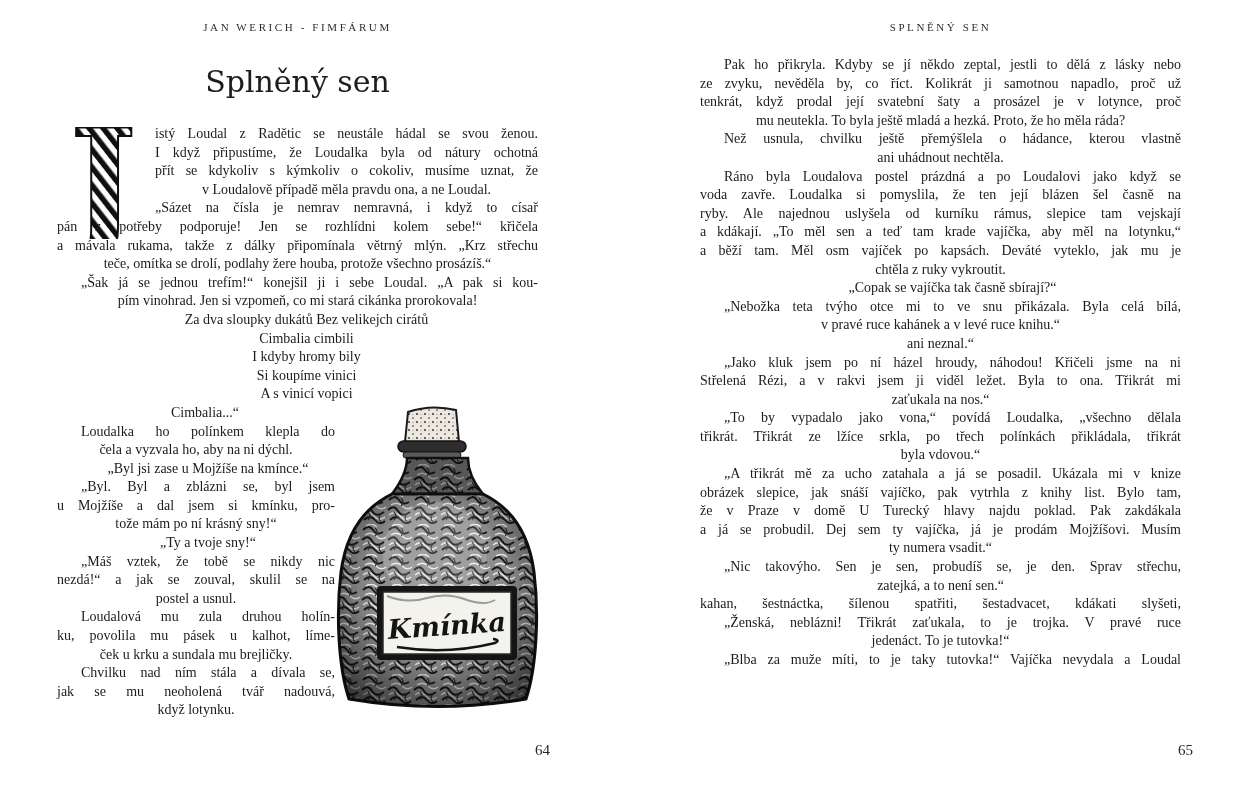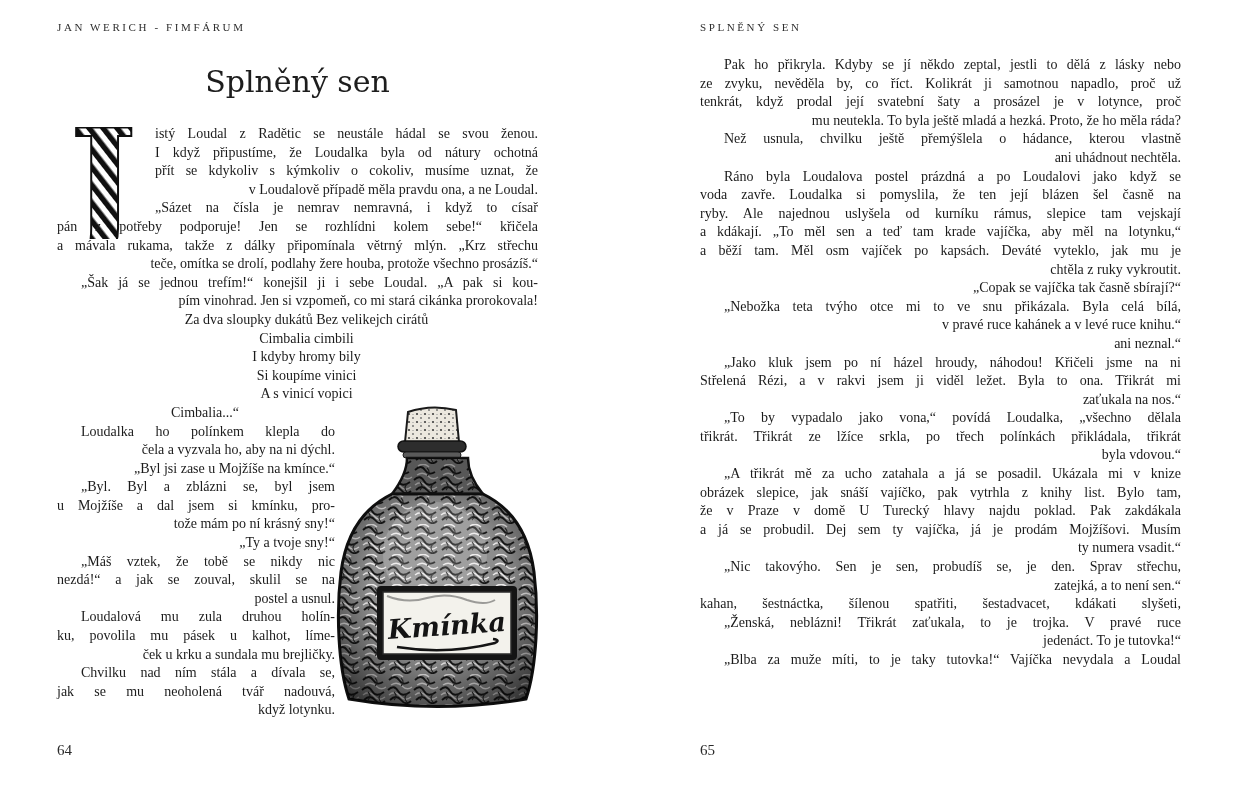--- a/index.html
+++ b/index.html
@@ -4,38 +4,38 @@
 <style>
   html,body{margin:0;padding:0;background:#ffffff;}
   .spread{
     position:relative;width:1241px;height:800px;background:#ffffff;
     font-family:"Liberation Serif",serif;color:#1b1b1b;overflow:hidden;
   }
   .page{position:absolute;top:20px;width:481px;height:760px;}
   .page.left{left:57px;}
   .page.right{left:700px;}
   .running-head{
-    font-size:11px;line-height:14px;letter-spacing:2.6px;
+    text-align:center;font-size:11px;line-height:14px;letter-spacing:2.6px;
     color:#2f2f2f;font-family:"Liberation Serif",serif;
   }
   .title{
     font-family:"DejaVu Serif",serif;font-weight:400;font-size:30px;line-height:36px;
     text-align:center;margin:30px 0 25px 0;color:#1d1d1d;
   }
   .body-text{font-size:14px;line-height:18.6px;text-align:justify;}
   .page.right .body-text{margin-top:22px;}
   .line{text-align:justify;min-height:18.6px;}
   .line.j{text-align-last:justify;}
-  .line.e{text-align:right;}
+  .line.e{text-align:center;}
   .line.in{text-indent:24px;}
   .line.poem{text-align:center;padding-left:18px;}
   .dropcap{float:left;width:88px;height:112px;margin:2px 10px -24px 0;display:block;}
   .bottle{float:right;width:205px;height:307px;margin:0 -2px 0 0;display:block;}
   .folio{
-    position:absolute;top:722px;left:0;width:100%;text-align:left;
+    position:absolute;top:722px;left:12px;width:100%;text-align:right;
     font-size:15px;color:#2a2a2a;
   }
 </style>
 </head>
 <body>
 
 <div class="spread">
 
   <div class="page left">
     <div class="running-head">JAN WERICH - FIMFÁRUM</div>

